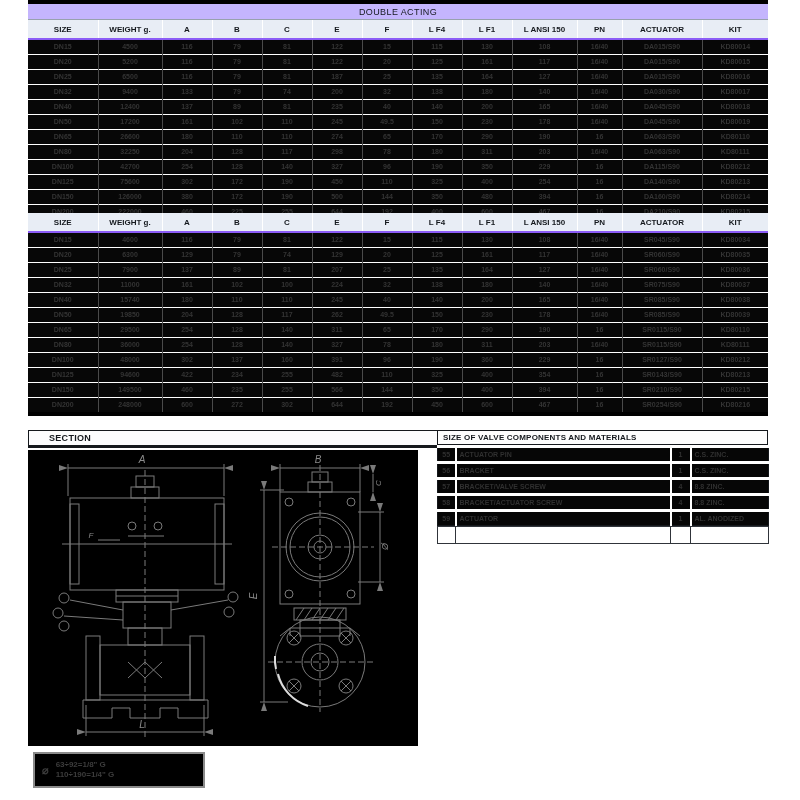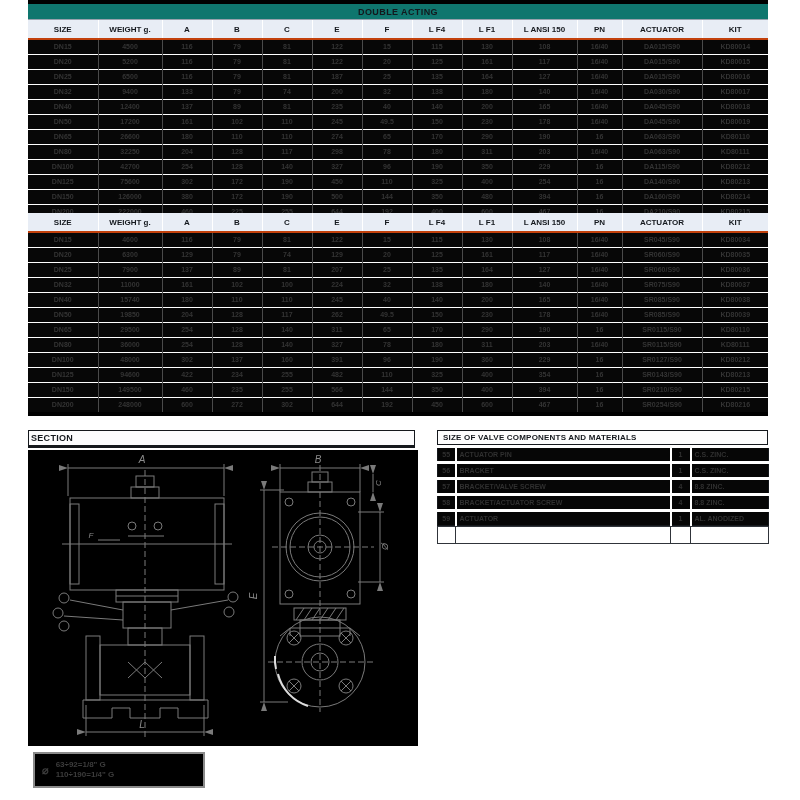--- a/index.html
+++ b/index.html
@@ -3,44 +3,44 @@
 <meta charset="utf-8">
 <style>
   html,body{margin:0;padding:0;}
   body{
     width:800px;height:800px;position:relative;background:#ffffff;
     font-family:"Liberation Sans",sans-serif;overflow:hidden;
   }
   
   .spec{position:absolute;left:28px;width:740px;border-bottom:4px solid #000;}
   .spec .band{
-    background:#0f766e;border-top:4px solid #000;border-bottom:1px solid #97a1ad;
-    text-align:center;font-weight:bold;font-size:9px;color:#14181d;
+    background:#c4b5fd;border-top:4px solid #000;border-bottom:1px solid #97a1ad;
+    text-align:center;font-weight:normal;font-size:9px;color:#14181d;
     padding:3px 0 2px 0;letter-spacing:.4px;
   }
   table.spec-table{border-collapse:collapse;table-layout:fixed;width:740px;}
   table.spec-table thead td{
     background:#e8edf5;color:#14181d;font-weight:bold;font-size:8px;text-align:center;
-    height:16px;border-left:1px solid #ffffff;border-bottom:2px solid #c2410c;
+    height:16px;border-left:1px solid #ffffff;border-bottom:2px solid #8b5cf6;
     overflow:hidden;white-space:nowrap;
   }
   table.spec-table thead td:first-child{border-left:none;}
   table.spec-table tbody td{
     background:#070707;color:#343434;font-size:7px;font-weight:bold;text-align:center;
     height:12px;line-height:12px;border-top:1px solid #ffffff;border-left:1px solid #4a4a4a;
     overflow:hidden;white-space:nowrap;
   }
   table.spec-table tbody td:first-child{border-left:none;}
   #double-acting{top:0;}
   #single-acting{top:213px;}
   
   .secthead{
     position:absolute;left:28px;top:430px;width:381px;
     background:#fcfcfd;border:1px solid #15181c;border-bottom:3px solid #15181c;
-    font-weight:bold;font-size:9px;color:#14181d;padding:2px 2px;letter-spacing:.3px;
+    font-weight:bold;font-size:9px;color:#14181d;padding:2px 20px;letter-spacing:.3px;
   }
   
   .complist{position:absolute;left:437px;top:430px;width:331px;}
   .complist .clhead{
     background:#fdfdfd;border:1px solid #15181c;font-weight:bold;font-size:8px;color:#14181d;
     padding:2px 5px;letter-spacing:.2px;white-space:nowrap;overflow:hidden;
   }
   table.comp-table{border-collapse:collapse;table-layout:fixed;width:331px;border:1px solid #15181c;}
   table.comp-table tbody td{
     background:#060606;color:#303030;font-size:7px;font-weight:bold;height:13px;line-height:13px;

